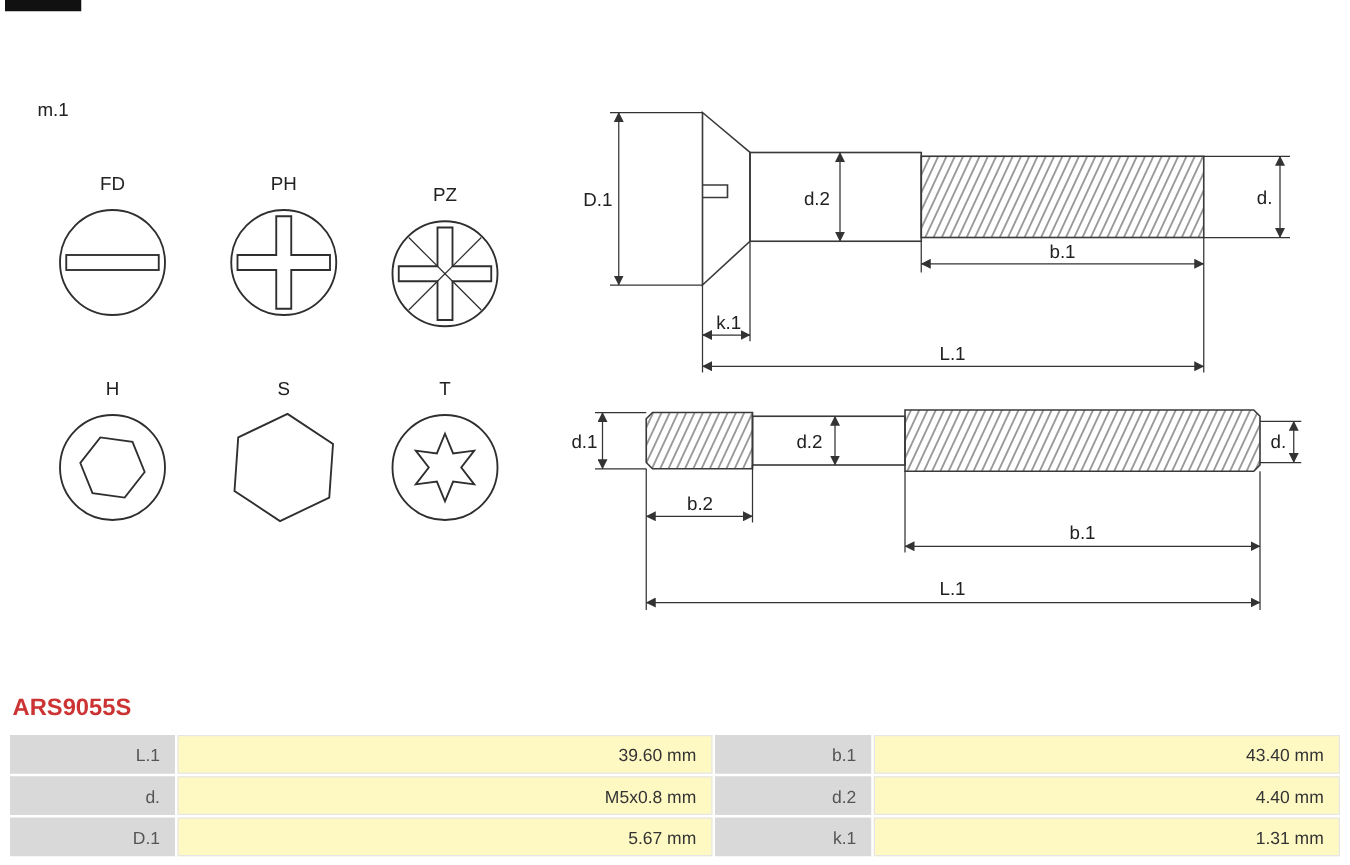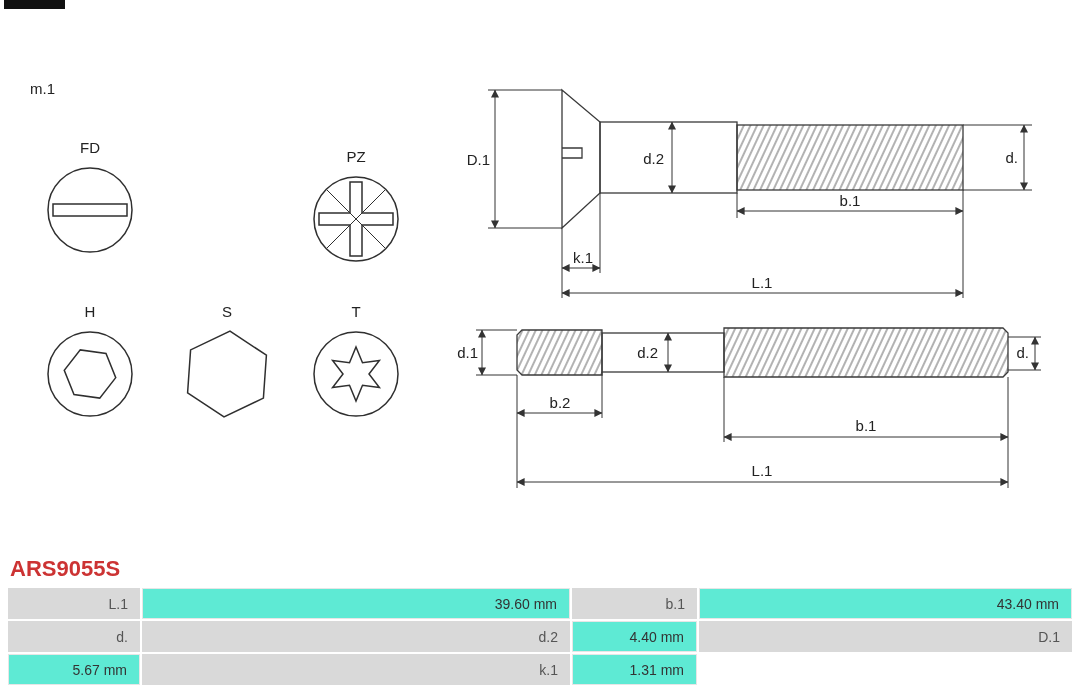--- a/index.html
+++ b/index.html
@@ -12,44 +12,51 @@
 
   .drive { position:absolute; width:110px; text-align:center; }
   .drive-label { font-size:15px; color:#222; height:20px; line-height:20px; margin-bottom:8px; }
   .drive svg { display:block; margin:0 auto; }
   .drive svg * { stroke:#2f2f2f; fill:none; stroke-width:1.5; }
   .drive svg .thin { stroke-width:1; }
 
   .drawing { position:absolute; left:440px; top:60px; width:640px; height:440px; }
   .drawing text { font-family:"Liberation Sans", sans-serif; }
 
-  .part-number { position:absolute; left:10px; top:556px; font-size:22px; font-weight:600; color:#cc3333; }
+  .part-number { position:absolute; left:10px; top:556px; font-size:19px; font-weight:600; color:#cc3333; }
 
   .spec-table {
     position:absolute; left:8px; top:588px; width:1064px;
     display:grid; grid-template-columns:132px 428px 125px 1fr;
     grid-auto-rows:31px; gap:2px; font-size:14px;
   }
   .cell { display:flex; align-items:center; justify-content:flex-end; padding-right:12px; box-sizing:border-box; }
   .cell.lab { background:#d9d9d9; color:#555; }
-  .cell.val { background:#5eead4; border:1px solid #e6e6e6; color:#333; }
+  .cell.val { background:#fef9c3; border:1px solid #e6e6e6; color:#333; }
 </style>
 </head>
 <body>
 
 <div class="page">
 
   <div class="logo-partial"></div>
   <div class="variant-label">m.1</div>
 
   <div class="drive" style="left:35px;top:138px">
     <div class="drive-label">FD</div>
     <svg width="88" height="88" viewBox="0 0 88 88">
       <circle cx="44" cy="44" r="42"></circle>
         <rect x="7" y="38" width="74" height="12"></rect>
+    </svg>
+  </div>
+  <div class="drive" style="left:172px;top:138px">
+    <div class="drive-label">PH</div>
+    <svg width="88" height="88" viewBox="0 0 88 88">
+      <circle cx="44" cy="44" r="42"></circle>
+      <polygon points="38,7 50,7 50,38 81,38 81,50 50,50 50,81 38,81 38,50 7,50 7,38 38,38"></polygon>
     </svg>
   </div>
   <div class="drive" style="left:301px;top:147px">
     <div class="drive-label">PZ</div>
     <svg width="88" height="88" viewBox="0 0 88 88">
       <circle cx="44" cy="44" r="42"></circle>
       <polygon points="38,7 50,7 50,38 81,38 81,50 50,50 50,81 38,81 38,50 7,50 7,38 38,38"></polygon>
       <line class="thin" x1="15" y1="15" x2="73" y2="73"></line>
       <line class="thin" x1="73" y1="15" x2="15" y2="73"></line>
     </svg>
@@ -149,20 +156,21 @@
 
   <div class="part-number">ARS9055S</div>
 
   <div class="spec-table">
     <div class="cell lab">L.1</div>
     <div class="cell val">39.60 mm</div>
     <div class="cell lab">b.1</div>
     <div class="cell val">43.40 mm</div>
 
     <div class="cell lab">d.</div>
+    <div class="cell val">M5x0.8 mm</div>
     <div class="cell lab">d.2</div>
     <div class="cell val">4.40 mm</div>
 
     <div class="cell lab">D.1</div>
     <div class="cell val">5.67 mm</div>
     <div class="cell lab">k.1</div>
     <div class="cell val">1.31 mm</div>
   </div>
 
 </div>

